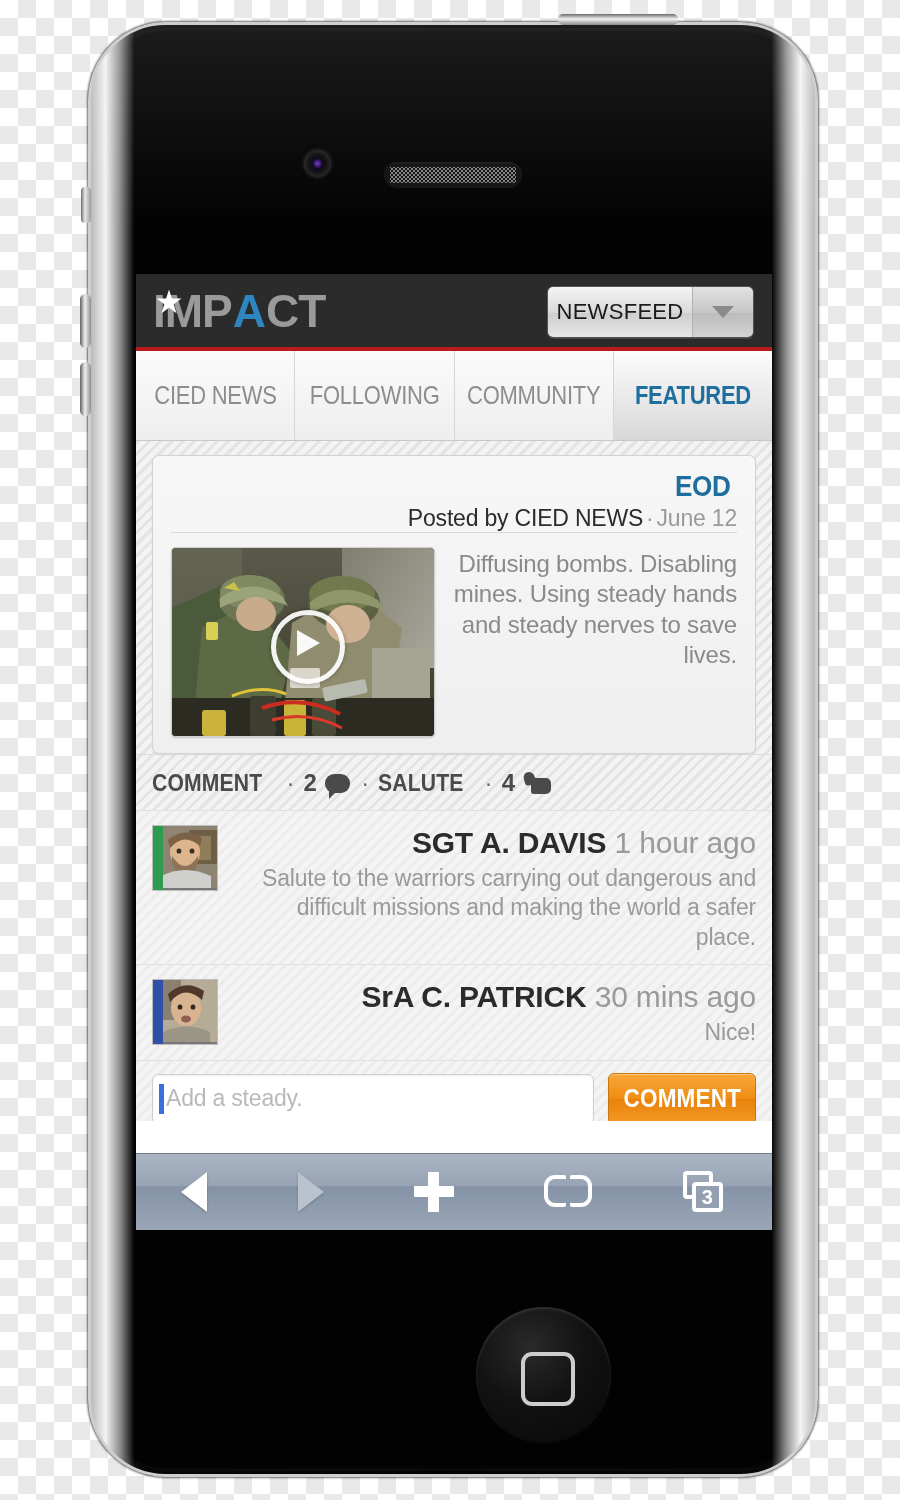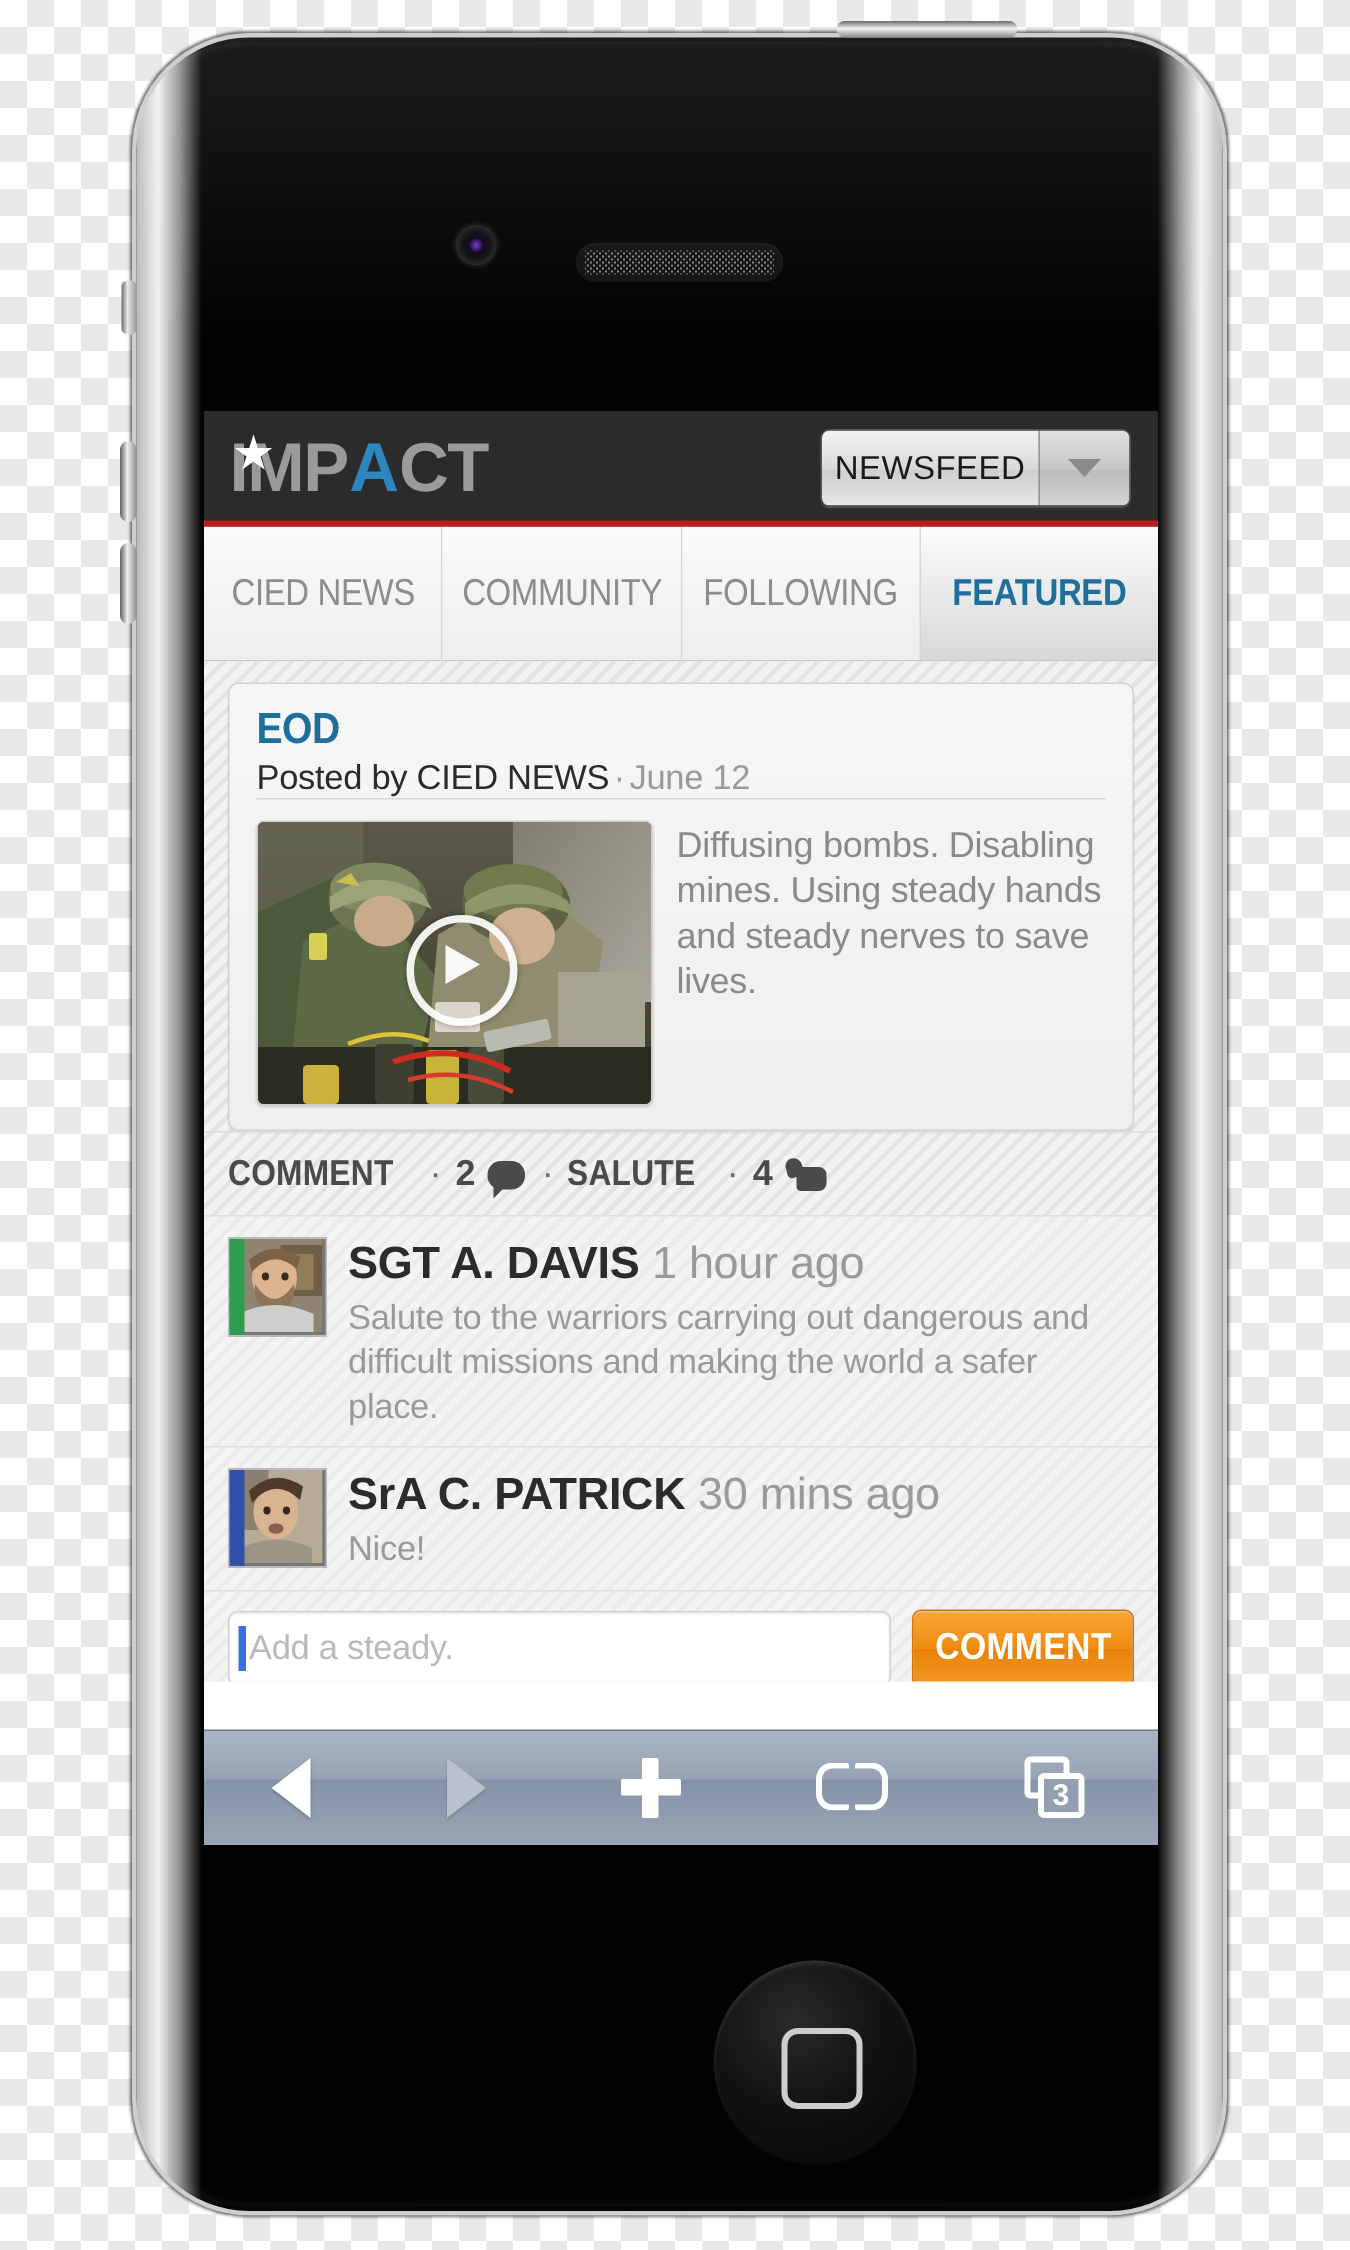--- a/index.html
+++ b/index.html
@@ -177,21 +177,21 @@
   .tab.active{
     background:linear-gradient(to bottom,#fcfcfc,#d8d8d8);
     color:#1f6f9e;font-weight:bold;
   }
 
   
   .content{
     position:relative;height:calc(956px - 36px - 74px - 90px - 76px);
     background-color:#ededed;
     background-image:repeating-linear-gradient(135deg,#e4e4e4 0px,#e4e4e4 3px,#f3f3f3 3px,#f3f3f3 8px);
-    padding:14px 16px 0 16px;box-sizing:border-box;overflow:hidden;
+    padding:14px 16px 0 16px;box-sizing:border-box;overflow:hidden;text-align:right;
   }
 
   .card{
     background:linear-gradient(to bottom,#f7f7f7,#efefef);
     border:1px solid #d2d2d2;border-radius:7px;
     box-shadow:0 1px 2px rgba(0,0,0,.08);
     padding:14px 18px 16px 18px;
   }
   .post-title{
     font-size:29px;font-weight:bold;color:#1f6f9e;letter-spacing:-.4px;margin:0 0 2px 0;
@@ -362,24 +362,24 @@
           <span class="caret"></span>
         </div>
     </div>
   </div>
 
   <div class="tabbar">
     <div class="tab">
         <span>CIED NEWS</span>
       </div>
     <div class="tab">
+        <span>FOLLOWING</span>
+      </div>
+    <div class="tab">
         <span>COMMUNITY</span>
-      </div>
-    <div class="tab">
-        <span>FOLLOWING</span>
       </div>
     <div class="tab active">
         <span>FEATURED</span>
       </div>
   </div>
 
   <div class="content">
 
     <div class="card">
       <div class="post-title"><span>EOD</span></div>

